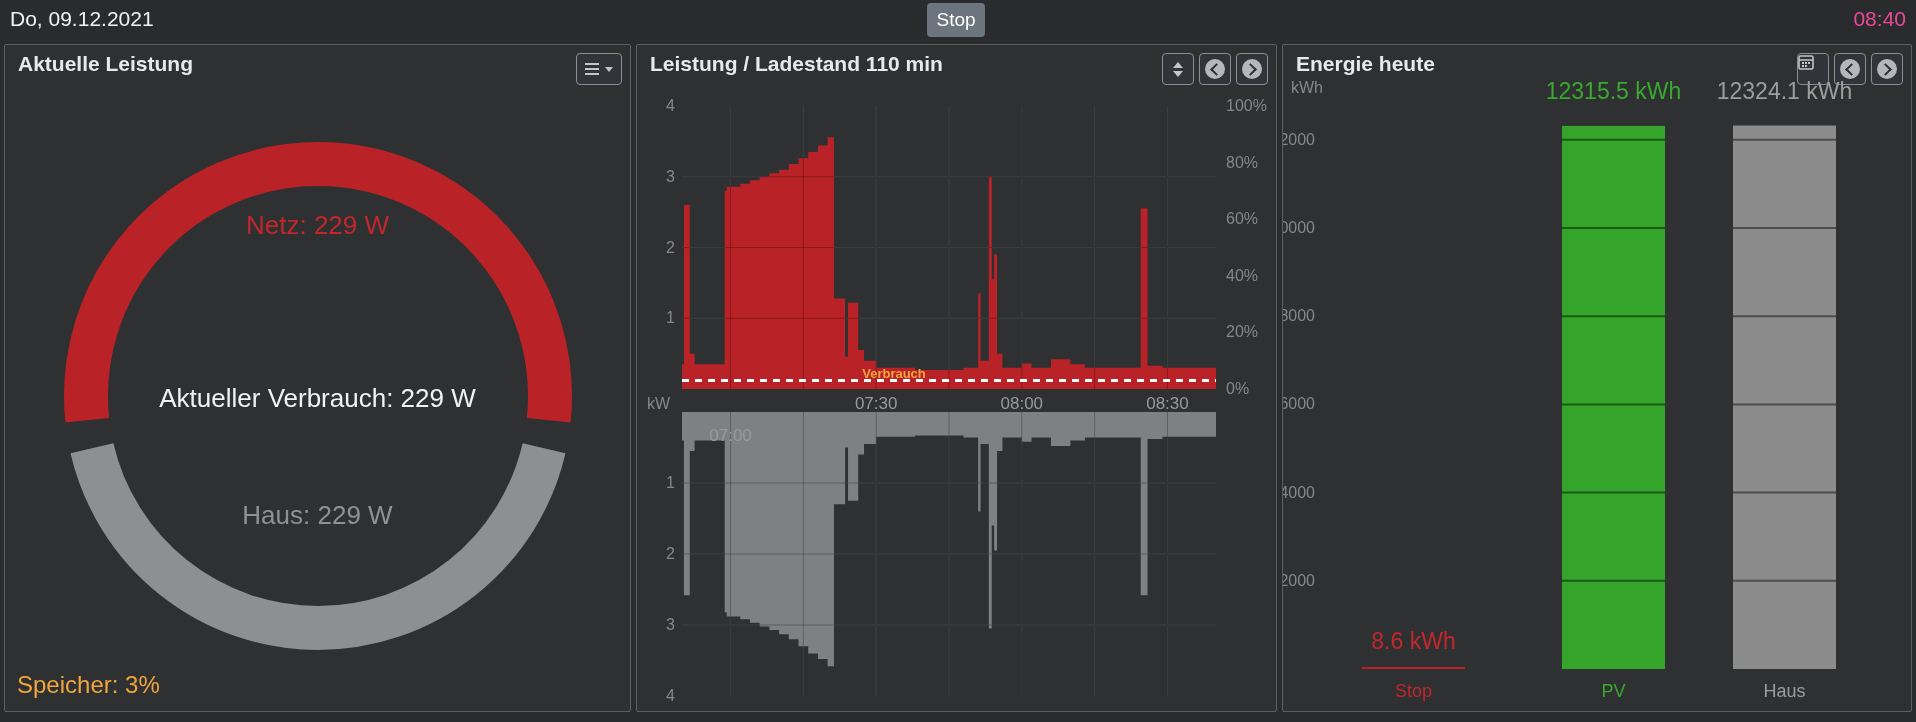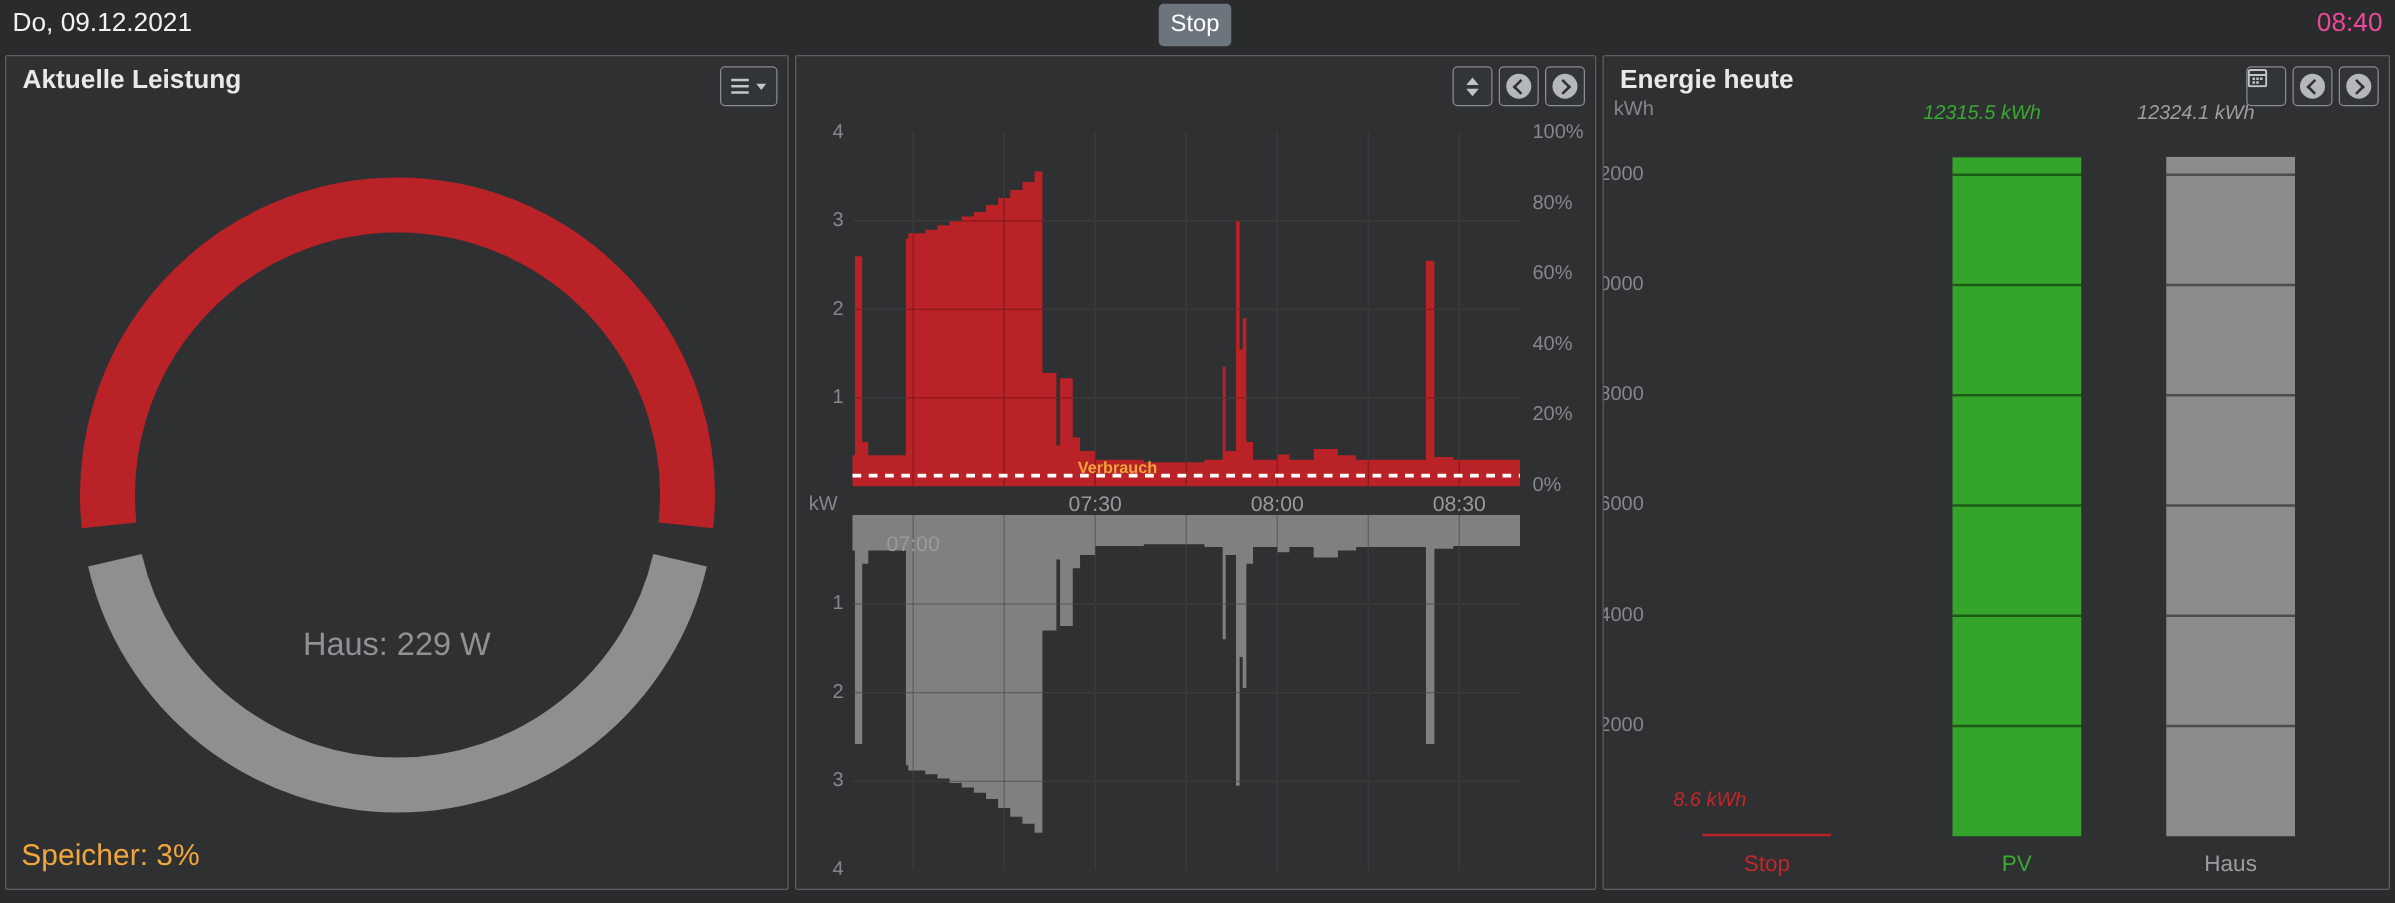--- a/index.html
+++ b/index.html
@@ -35,21 +35,21 @@
   .circ{width:20px;height:20px;border-radius:50%;background:#b4b8bc;display:flex;align-items:center;justify-content:center;}
   .chev{width:7px;height:7px;border-left:2px solid #2e3032;border-bottom:2px solid #2e3032;display:inline-block;}
   .chev.left{transform:rotate(45deg);margin-left:3px;}
   .chev.right{transform:rotate(225deg);margin-right:3px;}
   .gauge-text{position:absolute;width:100%;text-align:center;font-size:26px;}
   .tick{position:absolute;font-size:16px;color:#85878a;line-height:16px;}
   .tick.r{text-align:right;}
   .timelab{position:absolute;font-size:17px;color:#989a9c;line-height:17px;text-align:center;}
   .axisunit{position:absolute;font-size:16px;color:#85878a;}
   .speicher-mid{position:absolute;font-size:13px;font-weight:bold;color:#f0a63c;}
-  .evallab{position:absolute;font-size:16px;line-height:20px;font-style:italic;}
+  .evallab{position:absolute;font-size:23px;text-align:center;line-height:20px;}
   .ecatlab{position:absolute;font-size:18px;text-align:center;line-height:18px;}
   svg{position:absolute;left:0;top:0;}
 </style>
 </head>
 <body>
 
 <div class="topbar">
   <span class="date">Do, 09.12.2021</span>
   <button class="stop-btn">Stop</button>
   <span class="clock">08:40</span>
@@ -60,25 +60,28 @@
   <div class="hbtns">
     <div class="hbtn wide">
       <span class="ham"></span>
       <span class="caret-down"></span>
     </div>
   </div>
   <svg id="gauge-svg" width="625" height="666">
       <path d="M 82.27092027456061 375.2506034780956 A 232 232 0 1 1 543.7290797254394 375.2506034780956" fill="none" stroke="#b92226" stroke-width="44"></path>
       <path d="M 86.94614496982541 403.18864460777667 A 232 232 0 0 0 539.0538550301746 403.18864460777667" fill="none" stroke="#8d8f90" stroke-width="44"></path>
     </svg>
+  <div class="gauge-text" style="top:165px;color:#c2272c;">Netz: 229 W</div>
+  <div class="gauge-text" style="top:338px;color:#f2f2f2;">Aktueller Verbrauch: 229 W</div>
   <div class="gauge-text" style="top:455px;color:#8f9193;">Haus: 229 W</div>
   <div style="position:absolute;left:12px;bottom:12px;font-size:24px;color:#f0a63c;">Speicher: 3%</div>
 </section>
 
 <section class="panel" id="panel-ts">
+  <span class="panel-title">Leistung / Ladestand 110 min</span>
   <div class="hbtns">
     <div class="hbtn">
       <span class="updown">
         <span class="tri-up"></span>
           <span class="tri-down"></span>
       </span>
     </div>
     <div class="hbtn">
       <span class="circ">
           <span class="chev left"></span>

